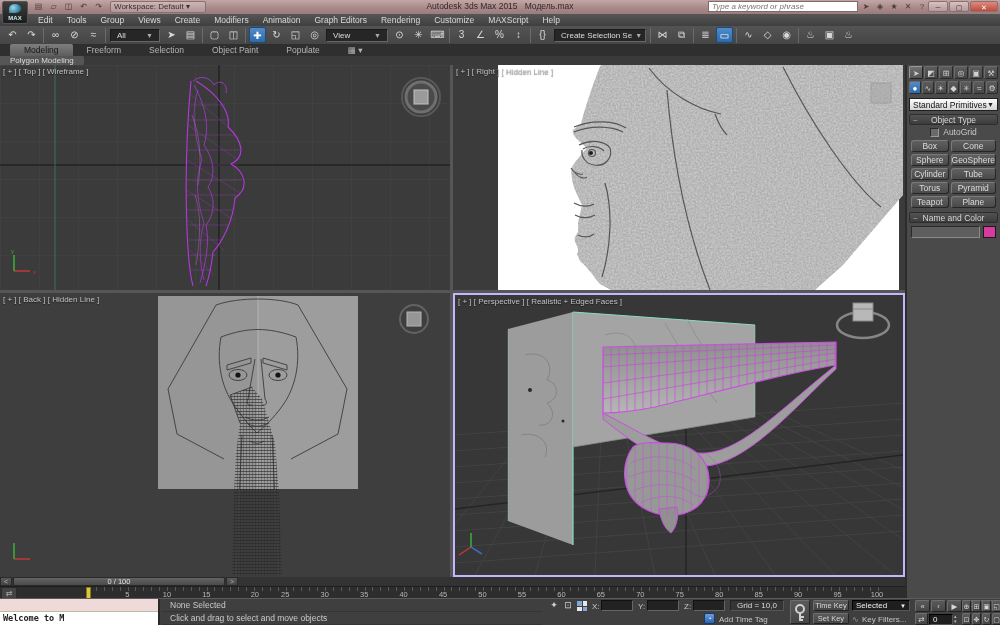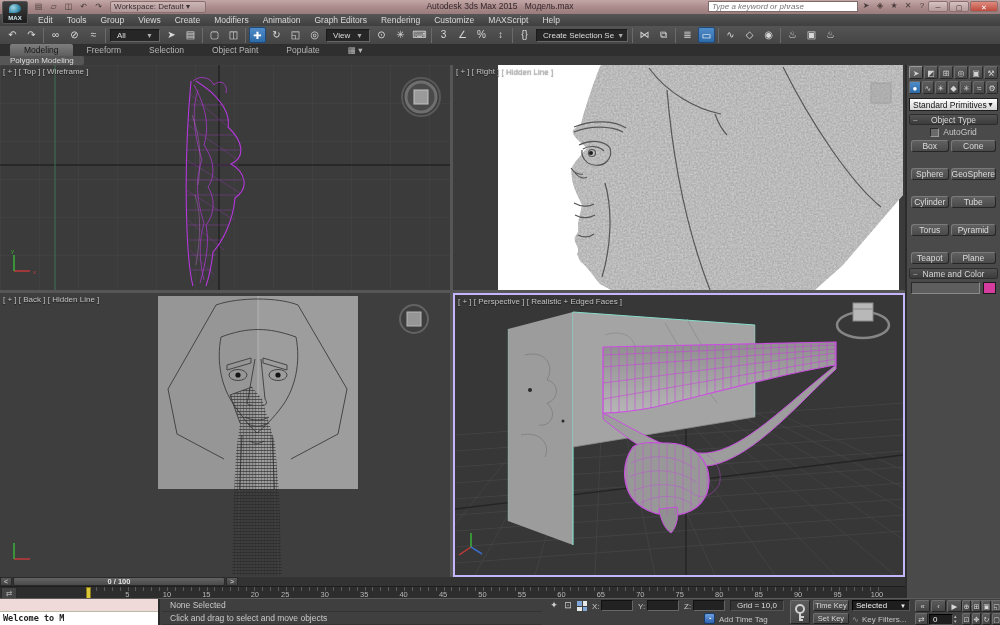--- a/index.html
+++ b/index.html
@@ -16,21 +16,21 @@
   #maxlogo .swirl { display:block; width:12px; height:9px; margin:2px auto 0;
     border-radius:50% 50% 50% 0; background:radial-gradient(circle at 35% 40%, #9fd8e8, #2b7f9e 70%); }
   #quickaccess { position:absolute; left:32px; top:1px; height:12px; display:flex; gap:2px; }
   .qa-btn { min-width:13px; height:12px; font-size:8px; line-height:12px; text-align:center;
     color:#463a3a; }
   #workspace-dd { position:absolute; left:110px; top:1px; width:96px; height:12px;
     background:linear-gradient(#cdb6b6,#b09696); border:1px solid #8a6f6f; border-radius:2px;
     font-size:8px; line-height:10px; padding:0 3px; color:#3a2e2e; white-space:nowrap; }
   #title-text { position:absolute; left:0; right:0; top:1px; text-align:center; font-size:8.5px;
     color:#33272a; white-space:nowrap; }
-  #infocenter { position:absolute; right:72px; top:1px; display:flex; gap:2px; align-items:flex-start; }
+  #infocenter { position:absolute; right:72px; top:1px; display:flex; gap:2px; align-items:center; }
   #search-box { width:150px; height:11px; background:#fff; border:1px solid #7e6a6a;
     font-size:8px; font-style:italic; color:#8a8a8a; padding:0 3px;
     font-family:"Liberation Sans", sans-serif; }
   .ic-icon { width:12px; text-align:center; font-size:8px; color:#4a3c3c; }
   #winbtns { position:absolute; right:2px; top:1px; display:flex; gap:1px; }
   .winbtn { width:20px; height:11px; font-size:7px; line-height:11px; text-align:center;
     background:linear-gradient(#d8c2c2,#b49a9a); border:1px solid #8a7070; border-radius:2px; color:#3a2c2c; }
   .winbtn.close { background:linear-gradient(#e08a7e,#bc4c3e); color:#fff; width:28px; }
 
   
@@ -84,31 +84,31 @@
     border:1px solid #1f1f1f; color:#111; font-size:8.5px; line-height:12px; padding:0 3px;
     display:flex; align-items:center; }
   #cat-dd .arr { margin-left:auto; color:#222; font-size:7px; }
   .rollout { margin:3px 2px 0; }
   .roll-head { height:11px; background:linear-gradient(#525252,#3c3c3c); border:1px solid #2d2d2d;
     border-radius:2px; font-size:8.5px; color:#d6d6d6; text-align:center; line-height:10px; position:relative; }
   .roll-head .minus { position:absolute; left:3px; top:0; color:#aaa; }
   .autogrid-row { display:flex; align-items:center; gap:4px; justify-content:center; padding:2px 0; }
   .checkbox { width:9px; height:9px; background:#6a6a6a; border:1px solid #2a2a2a;
     border-bottom-color:#999; border-right-color:#999; }
-  #obj-buttons { display:grid; grid-template-columns:1fr 1fr; gap:16px 2px; padding:1px 2px; }
+  #obj-buttons { display:grid; grid-template-columns:1fr 1fr; gap:2px 2px; padding:1px 2px; }
   .obj-btn { height:12px; background:linear-gradient(#606060,#4a4a4a); border:1px solid #7a7a7a;
     border-bottom-color:#262626; border-right-color:#262626; border-radius:3px; font-size:8.5px;
     color:#dcdcdc; text-align:center; line-height:11px; }
   #name-row { display:flex; gap:3px; padding:3px 2px; align-items:center; }
   #name-field { flex:1; height:12px; background:#5e5e5e; border:1px solid #2a2a2a;
     border-bottom-color:#8a8a8a; border-right-color:#8a8a8a; }
   #color-swatch { width:13px; height:12px; border:1px solid #1a1a1a; }
 
   
-  #slider-row { position:absolute; left:0; top:577px; width:905px; height:9px; background:#333;font-weight:bold; }
+  #slider-row { position:absolute; left:0; top:577px; width:905px; height:9px; background:#333; }
   .sl-arrow { position:absolute; top:0; width:12px; height:9px; background:linear-gradient(#5a5a5a,#444);
     border:1px solid #2a2a2a; color:#bbb; font-size:7px; line-height:8px; text-align:center; }
   #time-slider-bar { position:absolute; left:13px; top:0; width:212px; height:9px;
     background:linear-gradient(#646464,#4a4a4a); border:1px solid #2a2a2a; border-radius:2px;
     font-size:7.5px; color:#e2e2e2; text-align:center; line-height:8px; }
   #ruler { position:absolute; left:0; top:586px; width:905px; height:12px; background:#2d2d2d;
     border-top:1px solid #1e1e1e; }
   #ruler .ticks { position:absolute; left:88px; top:0; width:792px; height:4px;
     background:repeating-linear-gradient(90deg,#5a5a5a 0 1px,transparent 1px 7.9px); }
   .tick-label { position:absolute; top:3px; transform:translateX(-50%); font-size:7.5px; color:#b8b8b8; }
@@ -214,21 +214,21 @@
     <span class="tb-btn">➤</span>
     <span class="tb-btn">▤</span>
     <span class="tb-sep"></span>
     <span class="tb-btn">▢</span>
     <span class="tb-btn">◫</span>
     <span class="tb-sep"></span>
     <span class="tb-btn active">✚</span>
     <span class="tb-btn">↻</span>
     <span class="tb-btn">◱</span>
     <span class="tb-btn">◎</span>
-    <span class="tb-dd" style="width: 44px;">
+    <span class="tb-dd" style="width: 62px;">
       <span>View</span>
       <span class="arr">▼</span>
     </span>
     <span class="tb-btn">⊙</span>
     <span class="tb-btn">✳</span>
     <span class="tb-btn">⌨</span>
     <span class="tb-sep"></span>
     <span class="tb-btn">3</span>
     <span class="tb-btn">∠</span>
     <span class="tb-btn">%</span>

